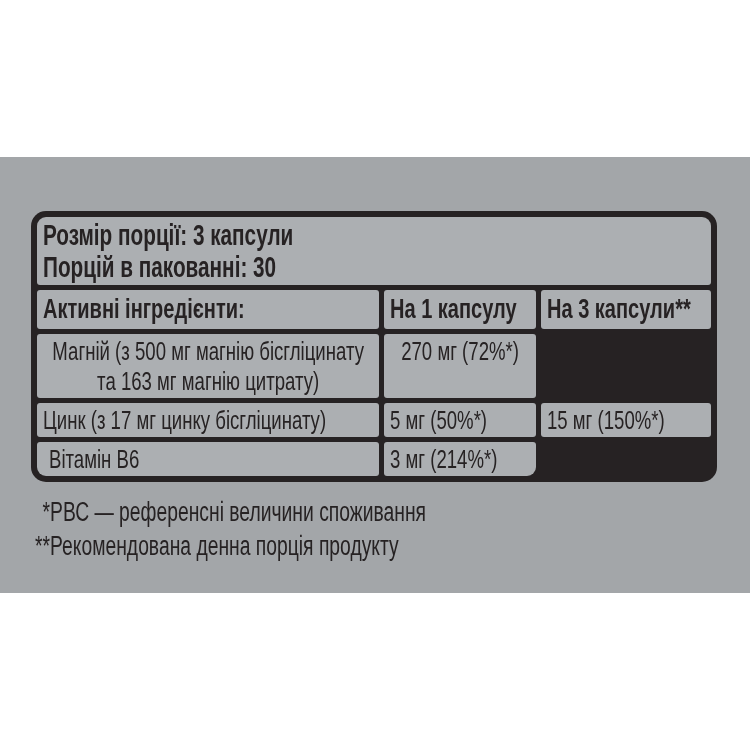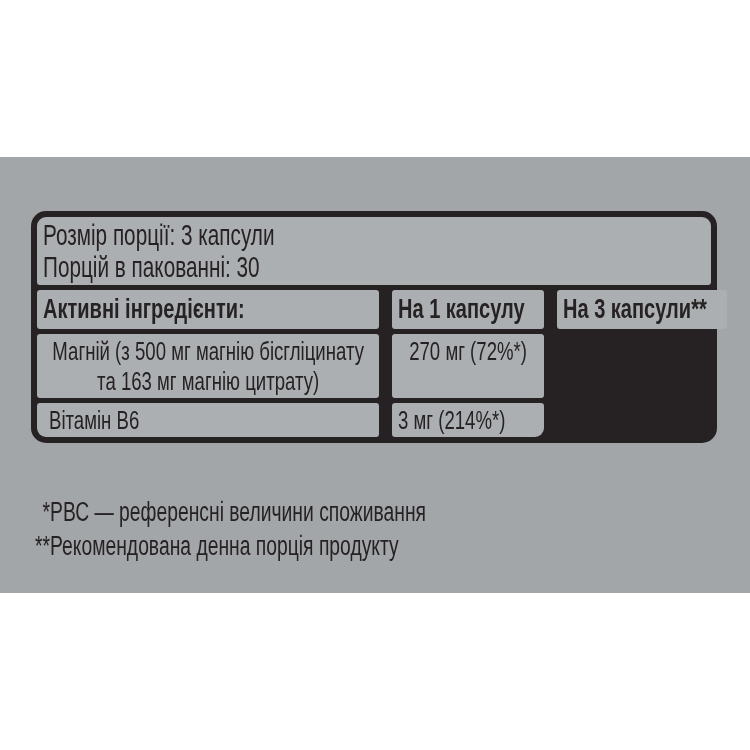--- a/index.html
+++ b/index.html
@@ -33,24 +33,24 @@
   }
   .cell{
     background:var(--cell);
     border-radius:3px;
     padding:2px 6px;
     overflow:visible;
   }
   .serving-box{
     border-radius:9px 9px 3px 3px;
     min-height:66px;
-    font-weight:normal;font-size:29px;line-height:32px;
+    font-weight:bold;font-size:29px;line-height:32px;
   }
   .grid-row{
-    display:grid;grid-template-columns:342px 152px 170px;gap:13px;
+    display:grid;grid-template-columns:342px 152px 170px;gap:5px;
   }
   .hdr .cell{
     min-height:39px;
     font-weight:bold;font-size:28px;line-height:34px;
   }
   .datarow .cell{
     font-size:26px;line-height:30px;
   }
   .row-tall .cell{min-height:64px;text-align:center;}
   .row-short .cell{min-height:34px;}
@@ -93,20 +93,31 @@
 
     <div class="grid-row datarow row-tall">
       <div class="cell">
         <span class="cond">Магній (з 500 мг магнію бісгліцинату та 163 мг магнію цитрату)</span>
       </div>
       <div class="cell">
         <span class="cond">270 мг (72%*)</span>
       </div>
     </div>
 
+    <div class="grid-row datarow row-short">
+      <div class="cell">
+        <span class="cond">Цинк (з 17 мг цинку бісгліцинату)</span>
+      </div>
+      <div class="cell">
+        <span class="cond">5 мг (50%*)</span>
+      </div>
+      <div class="cell">
+        <span class="cond">15 мг (150%*)</span>
+      </div>
+    </div>
 
     <div class="grid-row datarow row-short row-last">
       <div class="cell">
         <span class="cond">Вітамін В6</span>
       </div>
       <div class="cell">
         <span class="cond">3 мг (214%*)</span>
       </div>
     </div>
 

